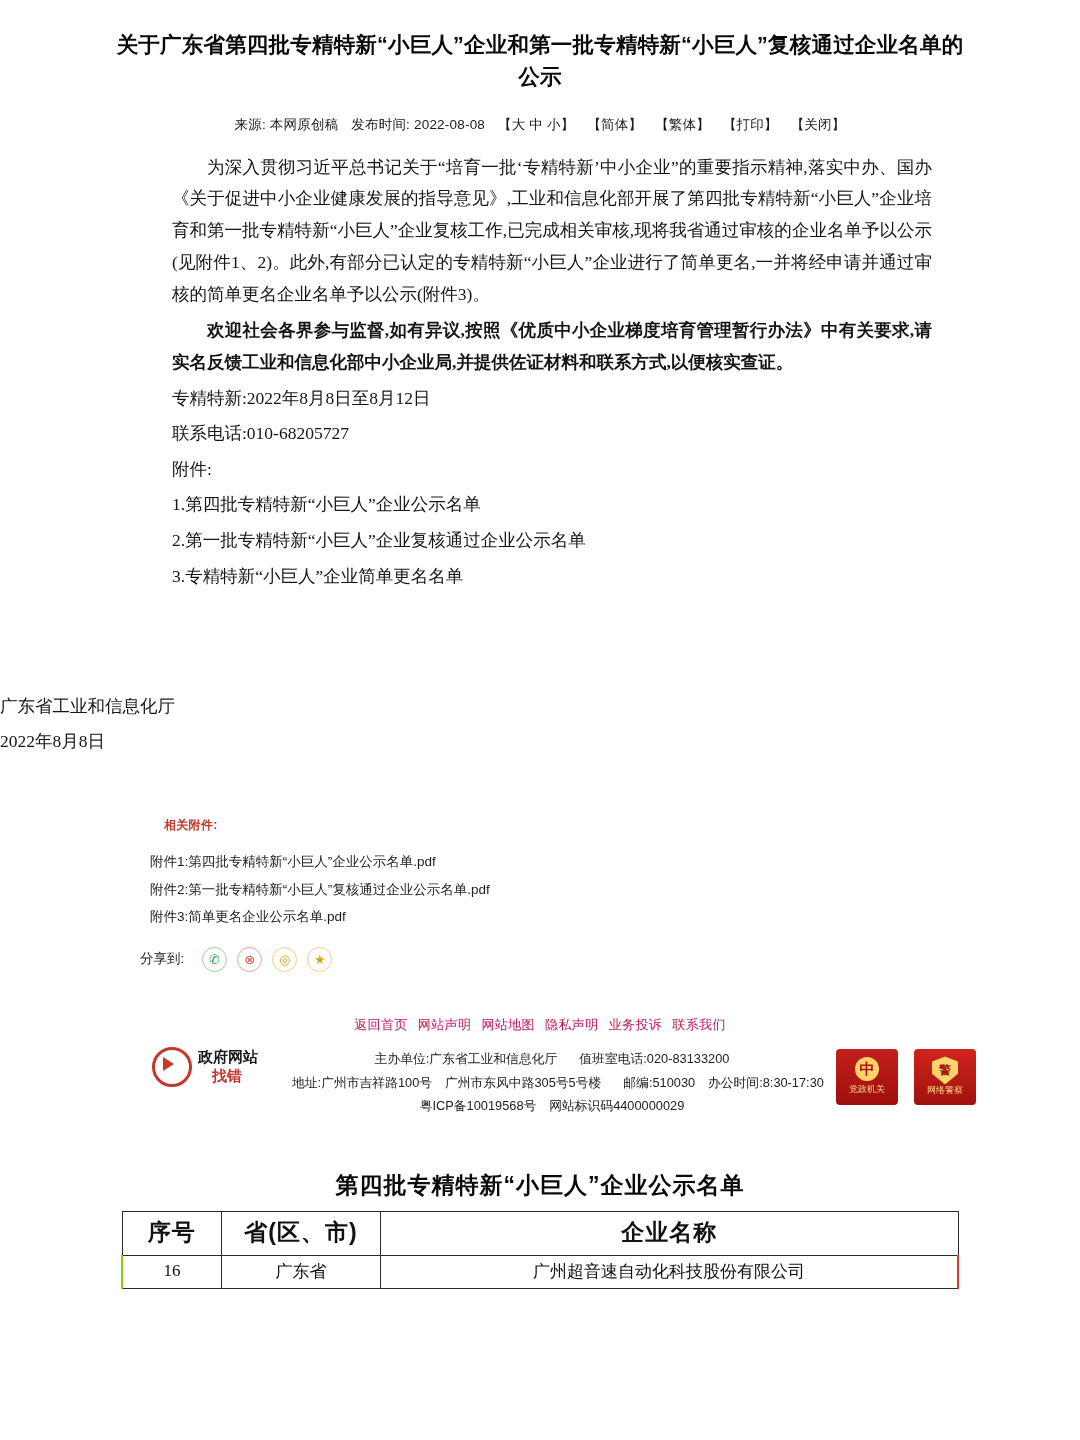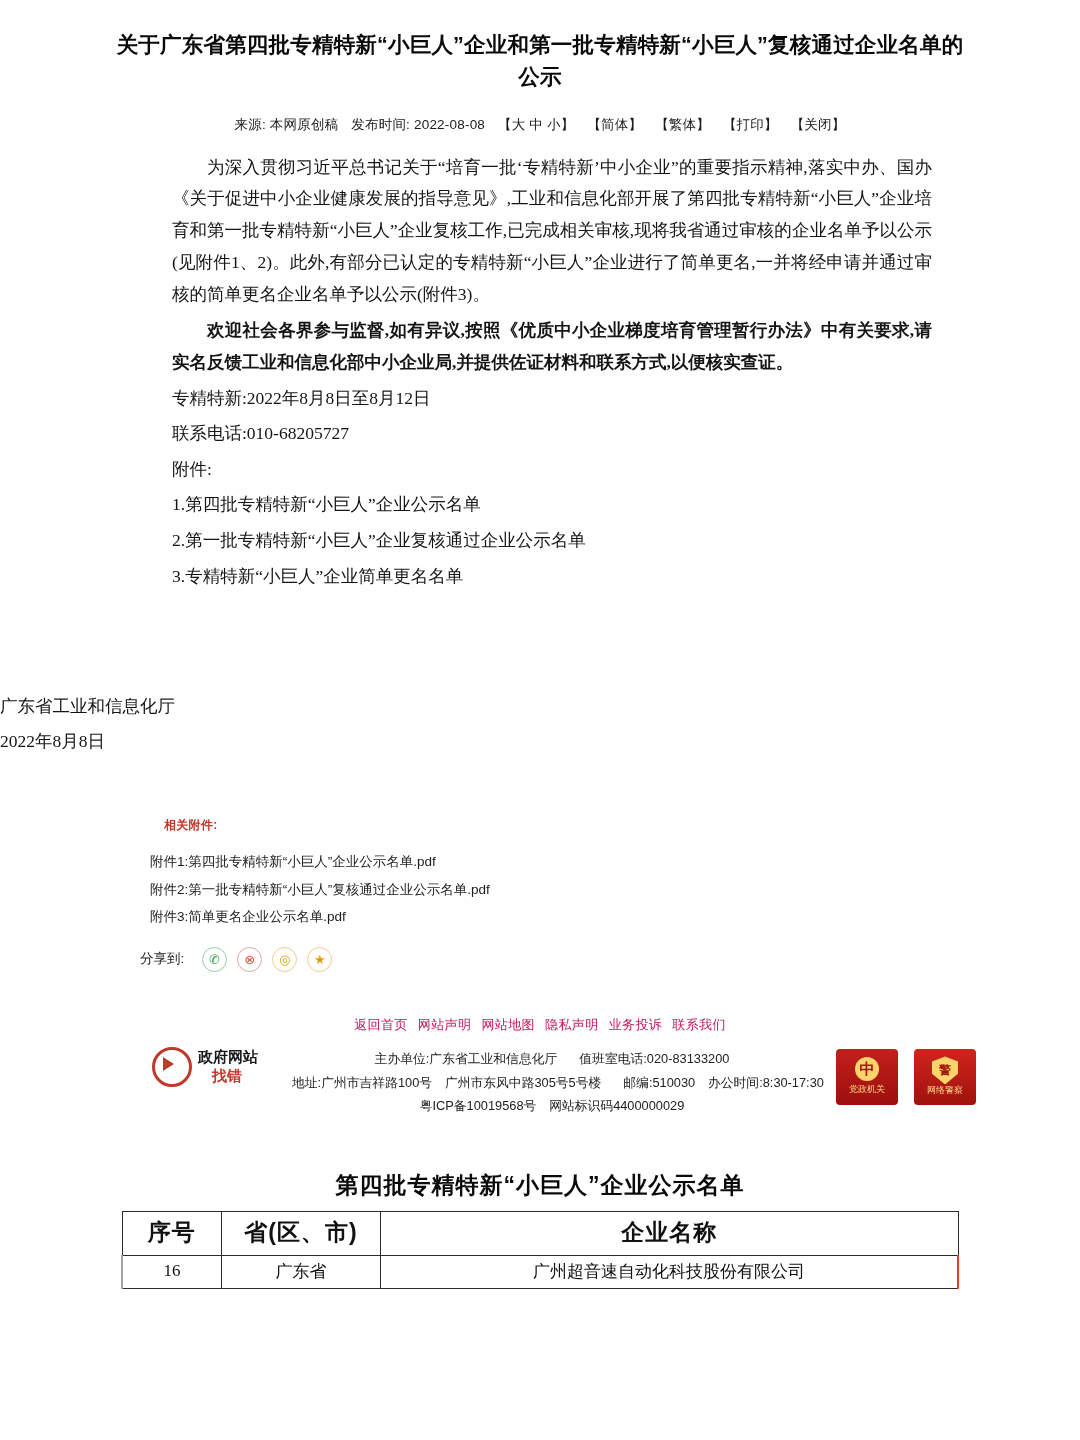--- a/index.html
+++ b/index.html
@@ -274,21 +274,21 @@
     font-size: 23px;
     letter-spacing: 1px;
     padding: 5px 0 7px 0;
   }
   .col-no { width: 98px; }
   .col-prov { width: 158px; }
   .row-highlight td {
     border-top: 2px solid #e03b30;
     border-bottom: 2px solid #e03b30;
   }
-  .row-highlight td.col-no { border-left: 2px solid #a3a3a3; }
+  .row-highlight td.col-no { border-left: 2px solid #84cc16; }
   .row-highlight td:last-child { border-right: 2px solid #e03b30; }
 </style>
 </head>
 <body>
 
 <div class="page">
 
   <div class="doc-title">关于广东省第四批专精特新“小巨人”企业和第一批专精特新“小巨人”复核通过企业名单的公示</div>
 
   <div class="meta-line">

